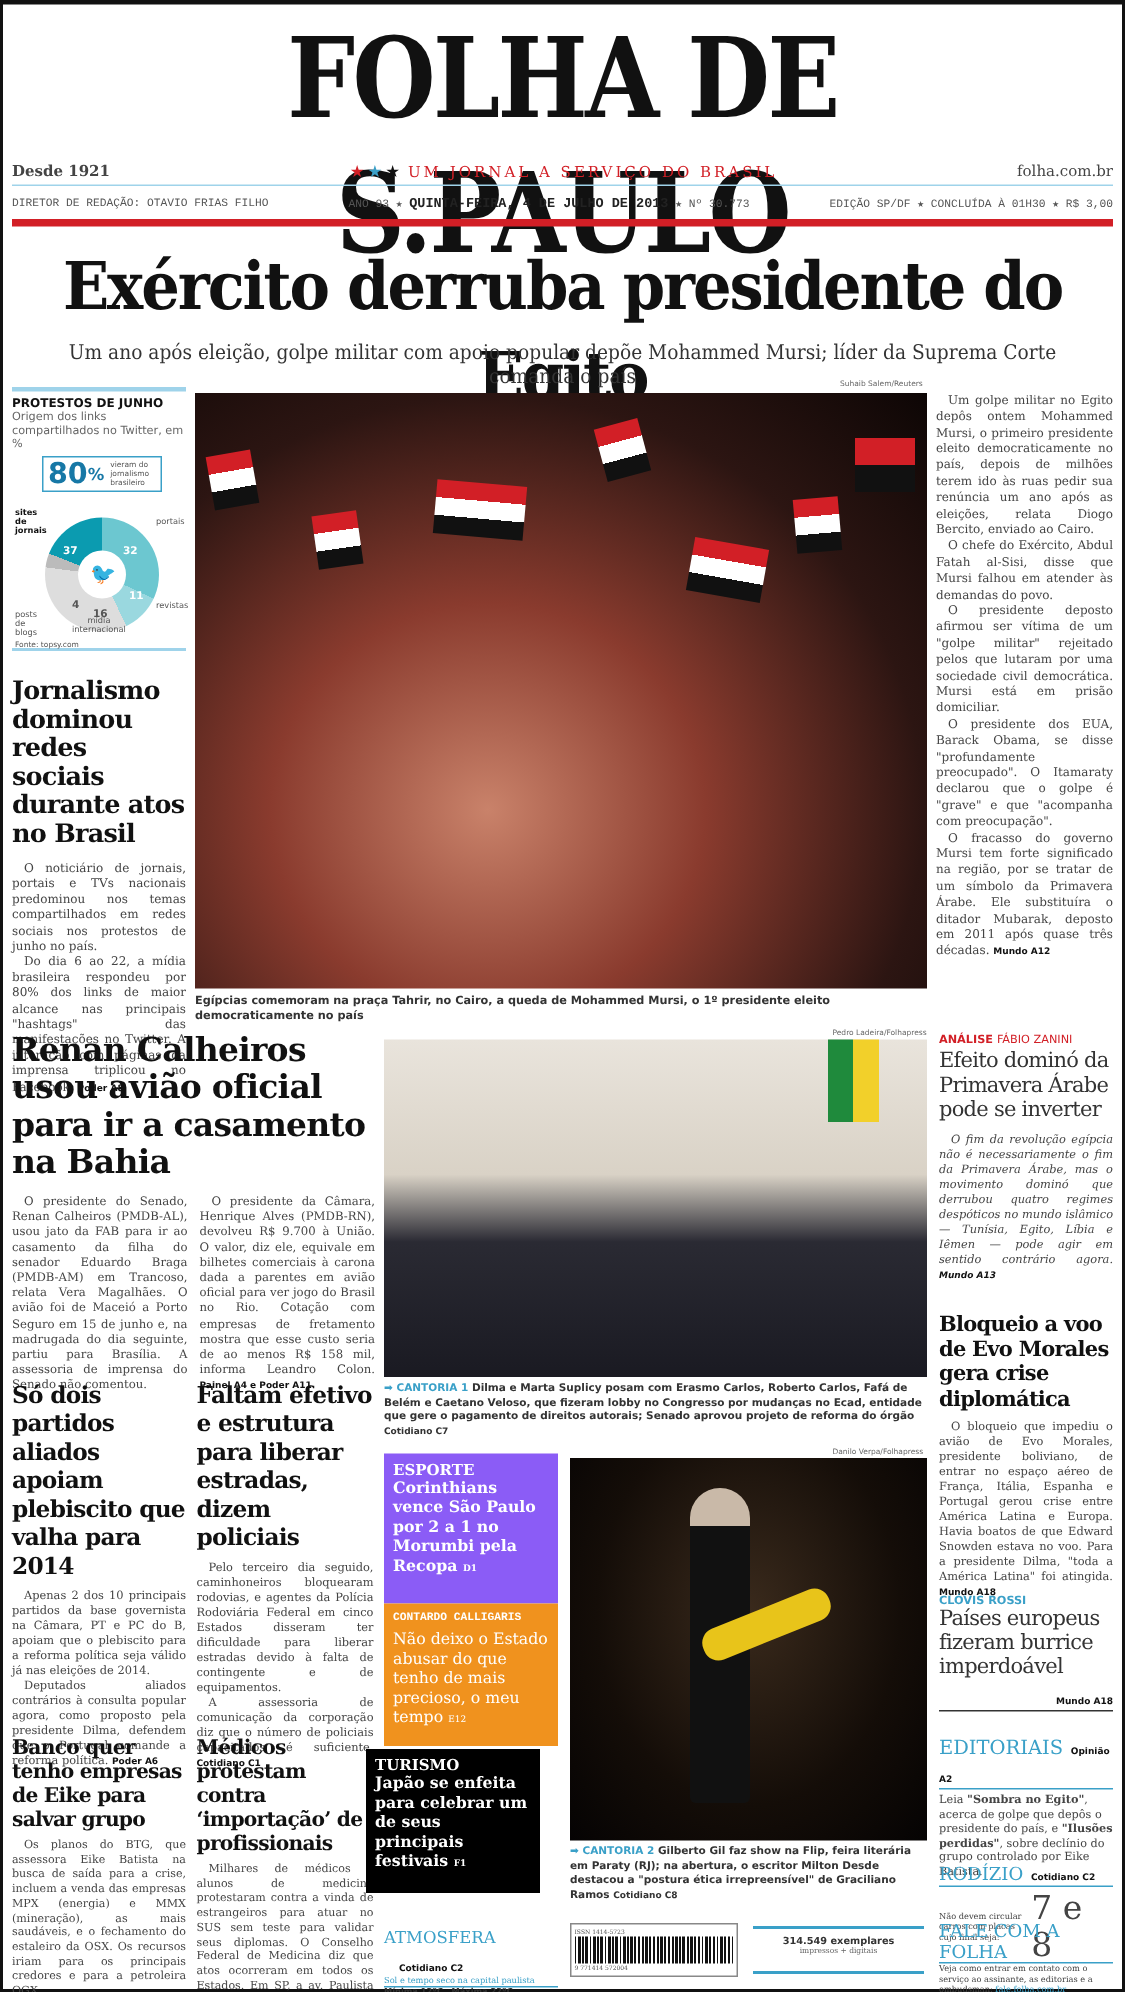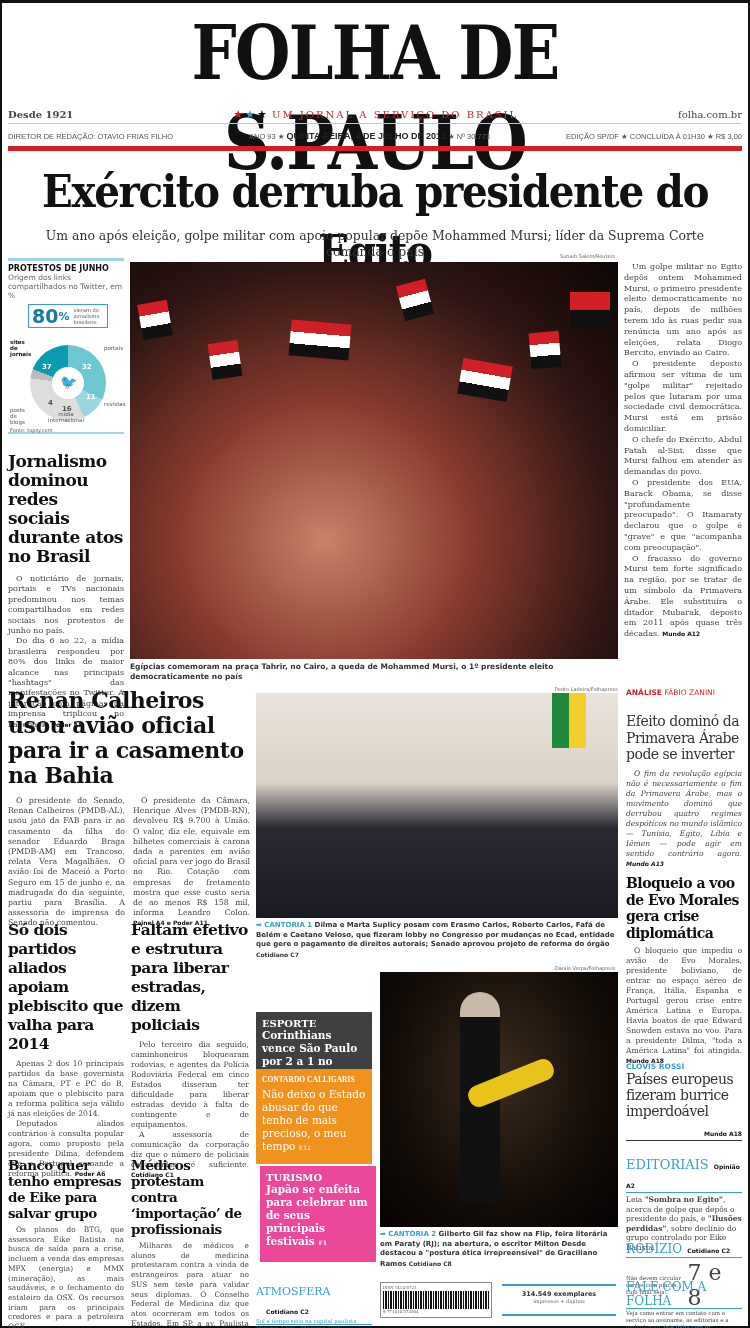--- a/index.html
+++ b/index.html
@@ -4,21 +4,21 @@
 <style>
 *{box-sizing:border-box;margin:0;padding:0}
 html,body{width:750px;height:1328px;overflow:hidden;background:#fff}
 body{font-family:"DejaVu Serif",serif;color:#222;position:relative}
 .frame{position:absolute;left:0;top:0;width:750px;height:1328px;border:2px solid #111;border-top:3px solid #111}
 .abs{position:absolute}
 .masthead{left:0;top:8px;width:750px;text-align:center;font-family:"DejaVu Serif",serif;font-weight:bold;font-size:74px;letter-spacing:-2px;line-height:90px;color:#111;transform:scaleX(0.86);transform-origin:center}
 .sub1{left:8px;top:106px;width:734px;height:18px;font-size:10px;display:flex;justify-content:space-between;align-items:center;border-bottom:1px solid #9fd3ea}
 .slogan{color:#d21f26;font-weight:normal;letter-spacing:2px;font-size:10px}
 .stars span{font-size:11px;margin-right:2px}
-.sub2{left:8px;top:128px;width:734px;height:16px;font-size:7.5px;color:#555;display:flex;justify-content:space-between;align-items:center;font-family:Liberation Sans, sans-serif}
+.sub2{left:8px;top:128px;width:734px;height:16px;font-size:7.5px;color:#555;display:flex;justify-content:space-between;align-items:center;font-family:Liberation Mono, monospace}
 .sub2 .date{color:#222;font-weight:bold;font-size:9px}
 .redbar{left:8px;top:146px;width:734px;height:5px;background:#d21f26}
 .headline{left:8px;top:162px;width:734px;text-align:center;font-weight:bold;font-size:44px;line-height:60px;letter-spacing:-1.5px;color:#111;transform:scaleX(0.92);transform-origin:center}
 .deck{left:8px;top:227px;width:734px;text-align:center;font-size:13.5px;color:#333;transform:scaleX(0.92);transform-origin:center}
 .infobox{left:8px;top:258px;width:116px;height:176px;border-top:3px solid #9fd3ea;border-bottom:2px solid #9fd3ea;font-family:"DejaVu Sans",sans-serif}
 .infobox .kicker{font-weight:bold;font-size:8px;color:#111;margin-top:3px}
 .infobox .desc{font-size:7.5px;color:#666;line-height:9px}
 .pct{margin:4px 0 0 20px;width:80px;height:24px;border:1px solid #3aa0c8;display:flex;align-items:center;padding-left:3px}
 .pct b{font-size:19px;color:#1778a6}
 .pct small{font-size:5px;color:#555;margin-left:4px;line-height:6px}
@@ -104,22 +104,22 @@
   <div class="flag" style="left:160px;top:60px;width:60px;transform:rotate(5deg)"></div>
   <div class="flag" style="left:270px;top:20px;transform:rotate(-15deg)"></div>
   <div class="flag" style="left:330px;top:100px;width:50px;transform:rotate(10deg)"></div>
   <div class="flag" style="left:400px;top:70px;transform:rotate(-5deg)"></div>
   <div class="flag" style="left:440px;top:30px;width:40px;background:linear-gradient(#d21f26 0 50%,#111 50%)"></div>
 </div>
 <div class="abs caption" style="left:130px;top:662px;width:490px">Egípcias comemoram na praça Tahrir, no Cairo, a queda de Mohammed Mursi, o 1º presidente eleito democraticamente no país</div>
 
 <div class="abs rcol" style="left:624px;top:262px;width:118px">
   <p class="body" style="font-size:8px;line-height:10.8px">Um golpe militar no Egito depôs ontem Mohammed Mursi, o primeiro presidente eleito democraticamente no país, depois de milhões terem ido às ruas pedir sua renúncia um ano após as eleições, relata Diogo Bercito, enviado ao Cairo.</p>
+  <p class="body" style="font-size:8px;line-height:10.8px">O chefe do Exército, Abdul Fatah al-Sisi, disse que Mursi falhou em atender às demandas do povo.</p>
   <p class="body" style="font-size:8px;line-height:10.8px">O presidente deposto afirmou ser vítima de um "golpe militar" rejeitado pelos que lutaram por uma sociedade civil democrática. Mursi está em prisão domiciliar.</p>
-  <p class="body" style="font-size:8px;line-height:10.8px">O chefe do Exército, Abdul Fatah al-Sisi, disse que Mursi falhou em atender às demandas do povo.</p>
   <p class="body" style="font-size:8px;line-height:10.8px">O presidente dos EUA, Barack Obama, se disse "profundamente preocupado". O Itamaraty declarou que o golpe é "grave" e que "acompanha com preocupação".</p>
   <p class="body" style="font-size:8px;line-height:10.8px"><span>O fracasso do governo Mursi tem forte significado na região, por se tratar de um símbolo da Primavera Árabe. Ele substituíra o ditador Mubarak, deposto em 2011 após quase três décadas.</span> <span class="ref">Mundo A12</span></p>
 </div>
 
 <div class="abs" style="left:8px;top:688px;width:242px">
   <h2 style="font-size:22px;line-height:25px">Renan Calheiros usou avião oficial para ir a casamento na Bahia</h2>
   <div style="display:flex;gap:8px;margin-top:8px">
     <p class="body" style="flex:1;font-size:7.8px;line-height:10.2px">O presidente do Senado, Renan Calheiros (PMDB-AL), usou jato da FAB para ir ao casamento da filha do senador Eduardo Braga (PMDB-AM) em Trancoso, relata Vera Magalhães. O avião foi de Maceió a Porto Seguro em 15 de junho e, na madrugada do dia seguinte, partiu para Brasília. A assessoria de imprensa do Senado não comentou.</p>
     <p class="body" style="flex:1;font-size:7.8px;line-height:10.2px"><span>O presidente da Câmara, Henrique Alves (PMDB-RN), devolveu R$ 9.700 à União. O valor, diz ele, equivale em bilhetes comerciais à carona dada a parentes em avião oficial para ver jogo do Brasil no Rio. Cotação com empresas de fretamento mostra que esse custo seria de ao menos R$ 158 mil, informa Leandro Colon.</span> <span class="ref">Painel A4 e Poder A11</span></p>
   </div>
@@ -148,45 +148,45 @@
 <div class="abs" style="left:8px;top:1157px;width:116px">
   <h2 style="font-size:13.5px;line-height:16px">Banco quer tenho empresas de Eike para salvar grupo</h2>
   <p class="body" style="margin-top:4px;font-size:7.4px;line-height:9.7px"><span>Os planos do BTG, que assessora Eike Batista na busca de saída para a crise, incluem a venda das empresas MPX (energia) e MMX (mineração), as mais saudáveis, e o fechamento do estaleiro da OSX. Os recursos iriam para os principais credores e para a petroleira OGX.</span> </p>
 </div>
 
 <div class="abs" style="left:131px;top:1157px;width:118px">
   <h2 style="font-size:13.5px;line-height:16px">Médicos protestam contra ‘importação’ de profissionais</h2>
   <p class="body" style="margin-top:4px;font-size:7.4px;line-height:9.7px"><span>Milhares de médicos e alunos de medicina protestaram contra a vinda de estrangeiros para atuar no SUS sem teste para validar seus diplomas. O Conselho Federal de Medicina diz que atos ocorreram em todos os Estados. Em SP, a av. Paulista foi bloqueada.</span> </p>
 </div>
 
-<div class="abs box" style="left:256px;top:1012px;width:116px;height:69px;background:#404040">
+<div class="abs box" style="left:256px;top:969px;width:116px;height:100px;background:#8b5cf6">
   <div class="k">ESPORTE</div>
   <div class="t"><span>Corinthians vence São Paulo por 2 a 1 no Morumbi pela Recopa</span> <span style="font-size:6px">D1</span></div>
 </div>
 <div class="abs box" style="left:256px;top:1069px;width:116px;height:95px;background:#f0921e">
-  <div class="k" style="font-family:Liberation Serif, serif;font-size:7.5px">CONTARDO CALLIGARIS</div>
+  <div class="k" style="font-family:Liberation Mono, monospace;font-size:7.5px">CONTARDO CALLIGARIS</div>
   <div class="t" style="font-weight:normal;margin-top:4px"><span>Não deixo o Estado abusar do que tenho de mais precioso, o meu tempo</span> <span style="font-size:6px">E12</span></div>
 </div>
-<div class="abs box" style="left:260px;top:1166px;width:116px;height:96px;background:#ec4899">
+<div class="abs box" style="left:244px;top:1166px;width:116px;height:96px;background:#000000">
   <div class="k">TURISMO</div>
   <div class="t"><span>Japão se enfeita para celebrar um de seus principais festivais</span> <span style="font-size:6px">F1</span></div>
 </div>
 
 <div class="abs credit" style="left:555px;top:965px">Danilo Verpa/Folhapress</div>
 <div class="abs photo3">
   <div style="position:absolute;left:80px;top:20px;width:40px;height:210px;background:linear-gradient(#c9b9a8 0 12%,#111 12% 100%);border-radius:20px 20px 4px 4px"></div>
   <div style="position:absolute;left:86px;top:100px;width:90px;height:22px;background:#e8c41a;transform:rotate(-22deg);border-radius:10px"></div>
 </div>
 <div class="abs caption" style="left:380px;top:1230px;width:240px;font-size:7px;line-height:9.5px">
   <span class="tag">➡ CANTORIA 2</span> <span>Gilberto Gil faz show na Flip, feira literária em Paraty (RJ); na abertura, o escritor Milton Desde destacou a "postura ética irrepreensível" de Graciliano Ramos</span> <span style="font-size:6px">Cotidiano C8</span>
 </div>
 
 <div class="abs" style="left:626px;top:688px;width:116px">
   <div style="font-size:7.5px;font-weight:bold;font-family:'DejaVu Sans',sans-serif"><span style="color:#d21f26">ANÁLISE</span> <span style="color:#d21f26;font-weight:normal">FÁBIO ZANINI</span></div>
-  <h2 style="font-weight:normal;font-size:14px;line-height:16.5px;color:#333;margin-top:16px">Efeito dominó da Primavera Árabe pode se inverter</h2>
+  <h2 style="font-weight:normal;font-size:14px;line-height:16.5px;color:#333;margin-top:2px">Efeito dominó da Primavera Árabe pode se inverter</h2>
   <p class="body" style="margin-top:6px;font-style:italic;font-size:7.6px;line-height:10px"><span>O fim da revolução egípcia não é necessariamente o fim da Primavera Árabe, mas o movimento dominó que derrubou quatro regimes despóticos no mundo islâmico — Tunísia, Egito, Líbia e Iêmen — pode agir em sentido contrário agora.</span> <span class="ref">Mundo A13</span></p>
 </div>
 <div class="abs" style="left:626px;top:875px;width:116px">
   <h2 style="font-size:14px;line-height:16.5px">Bloqueio a voo de Evo Morales gera crise diplomática</h2>
   <p class="body" style="margin-top:5px;font-size:7.6px;line-height:10px"><span>O bloqueio que impediu o avião de Evo Morales, presidente boliviano, de entrar no espaço aéreo de França, Itália, Espanha e Portugal gerou crise entre América Latina e Europa. Havia boatos de que Edward Snowden estava no voo. Para a presidente Dilma, "toda a América Latina" foi atingida.</span> <span class="ref">Mundo A18</span></p>
 </div>
 <div class="abs" style="left:626px;top:1062px;width:116px">
   <div style="font-size:7.5px;font-weight:bold;font-family:'DejaVu Sans',sans-serif;color:#3aa0c8">CLÓVIS ROSSI</div>
   <h2 style="font-weight:normal;font-size:14px;line-height:16px;color:#333">Países europeus fizeram burrice imperdoável</h2>
   <div style="text-align:right;border-bottom:1px solid #333;margin-top:2px"><span class="ref">Mundo A18</span></div>

